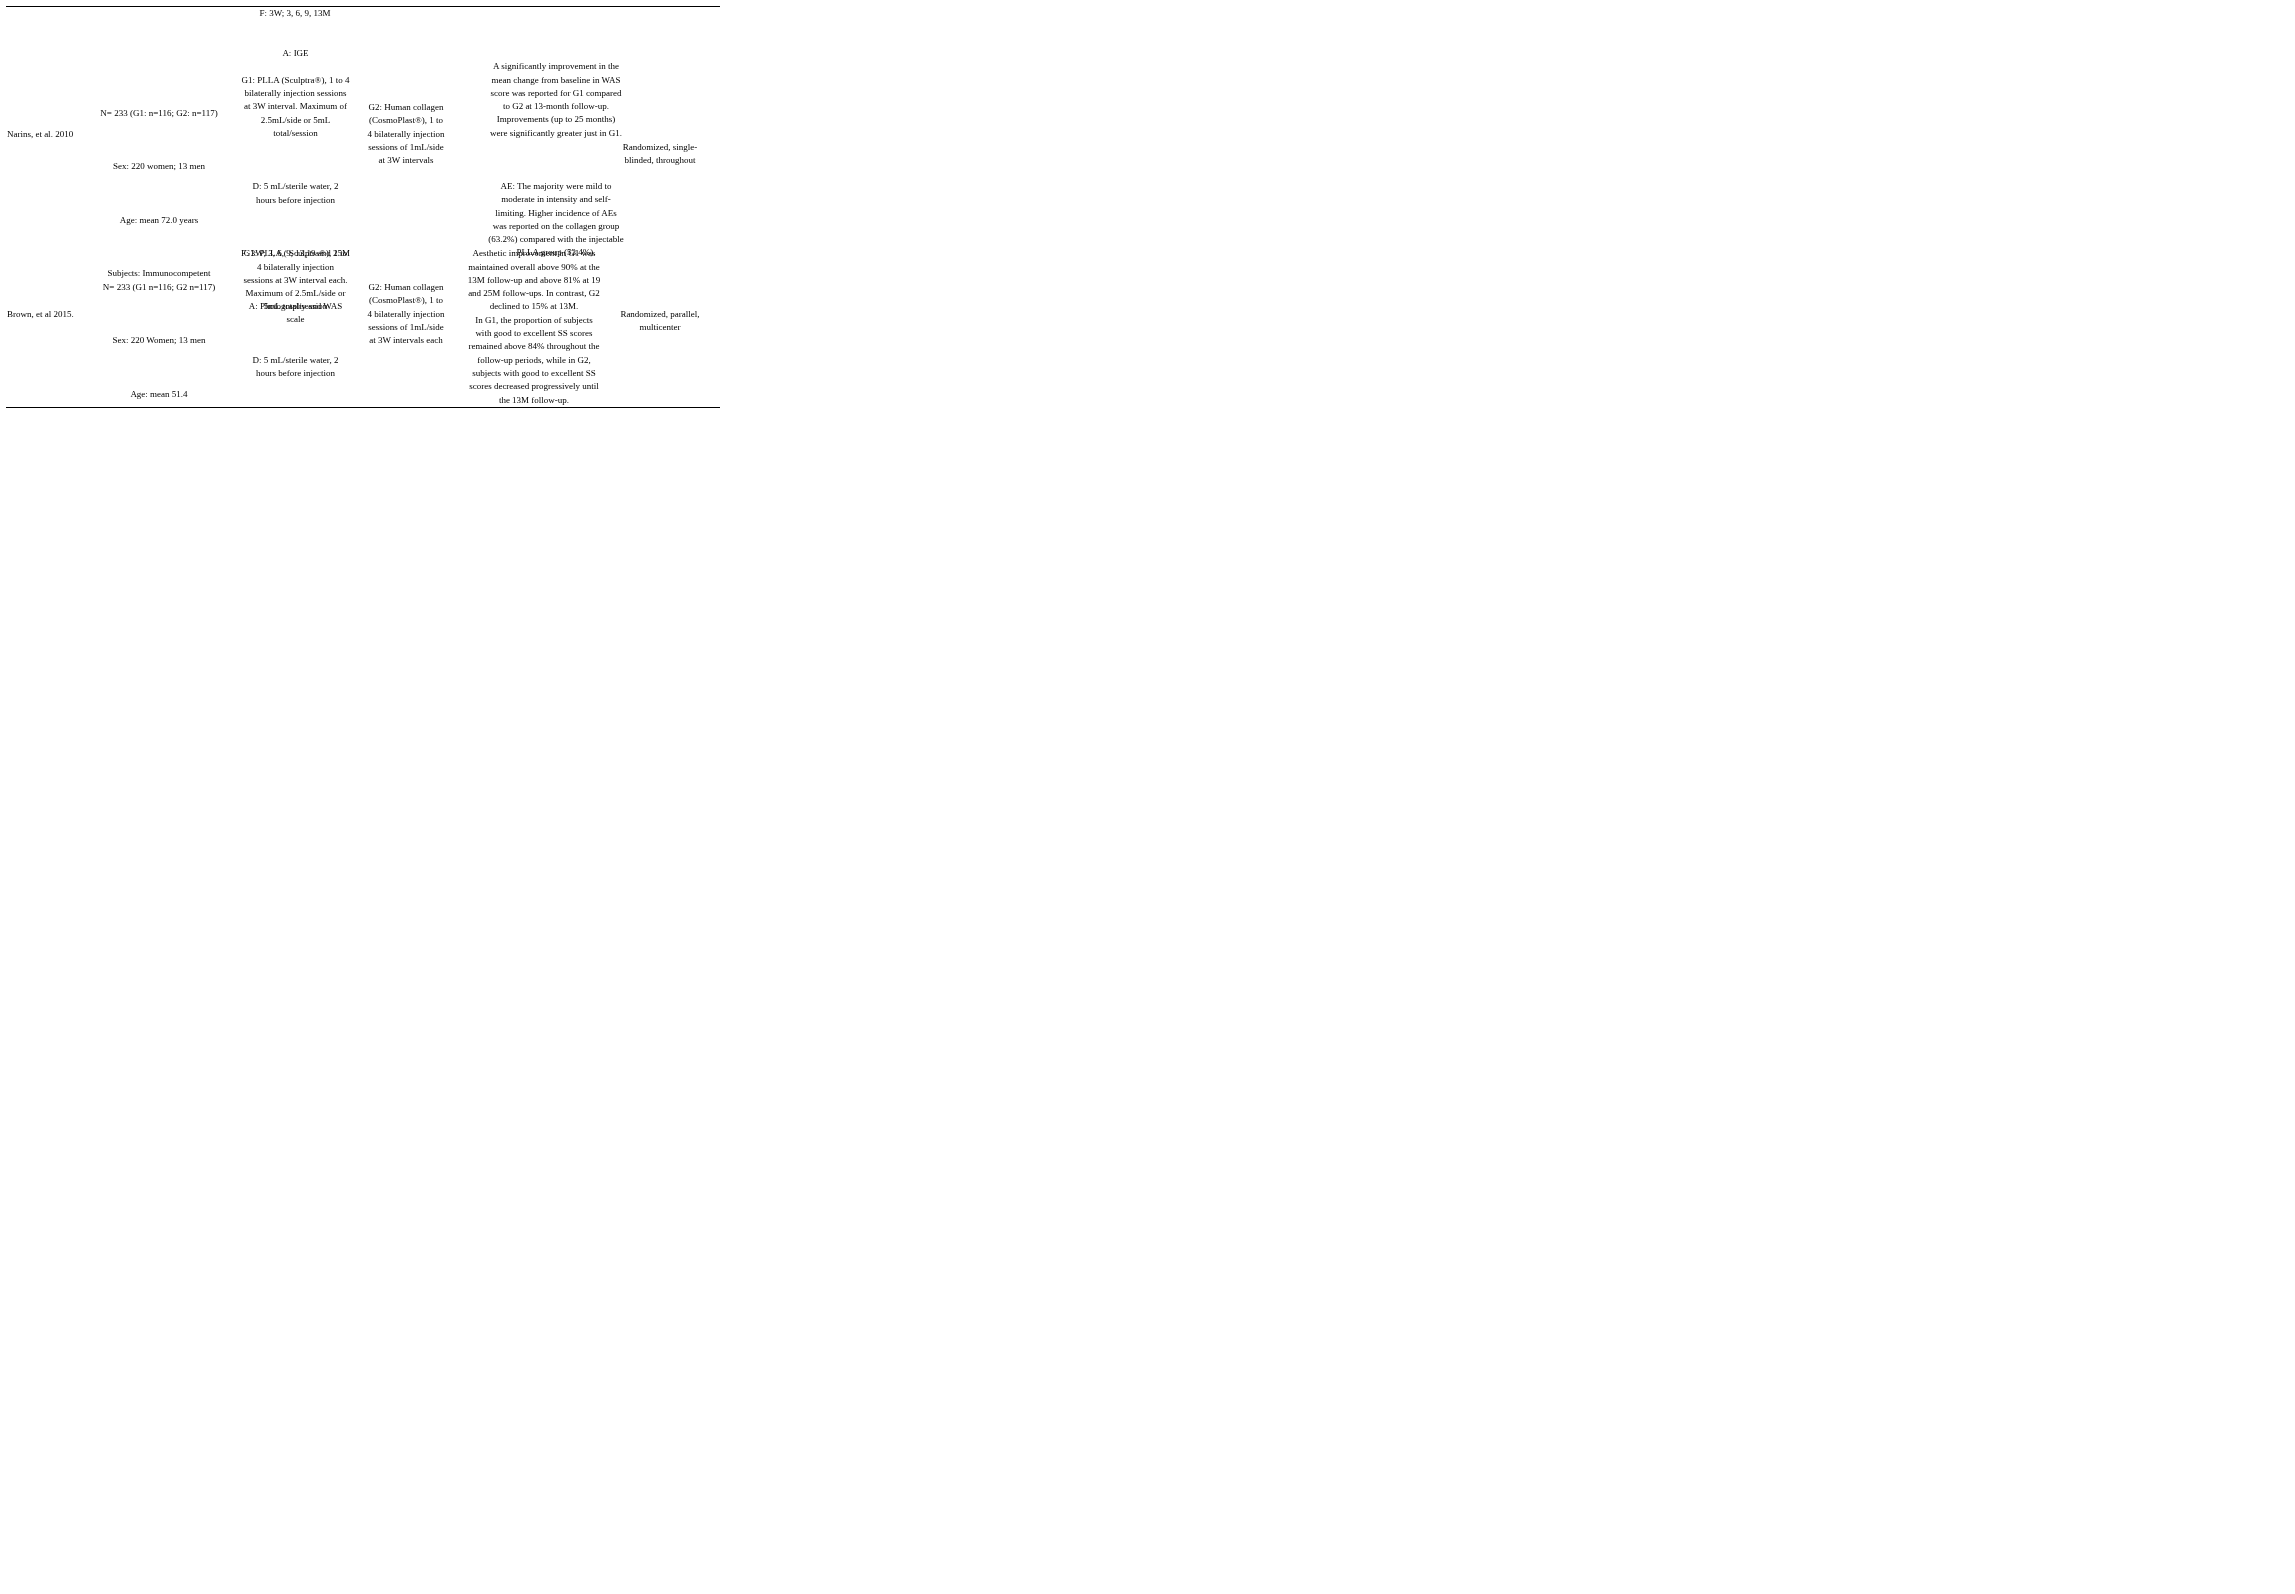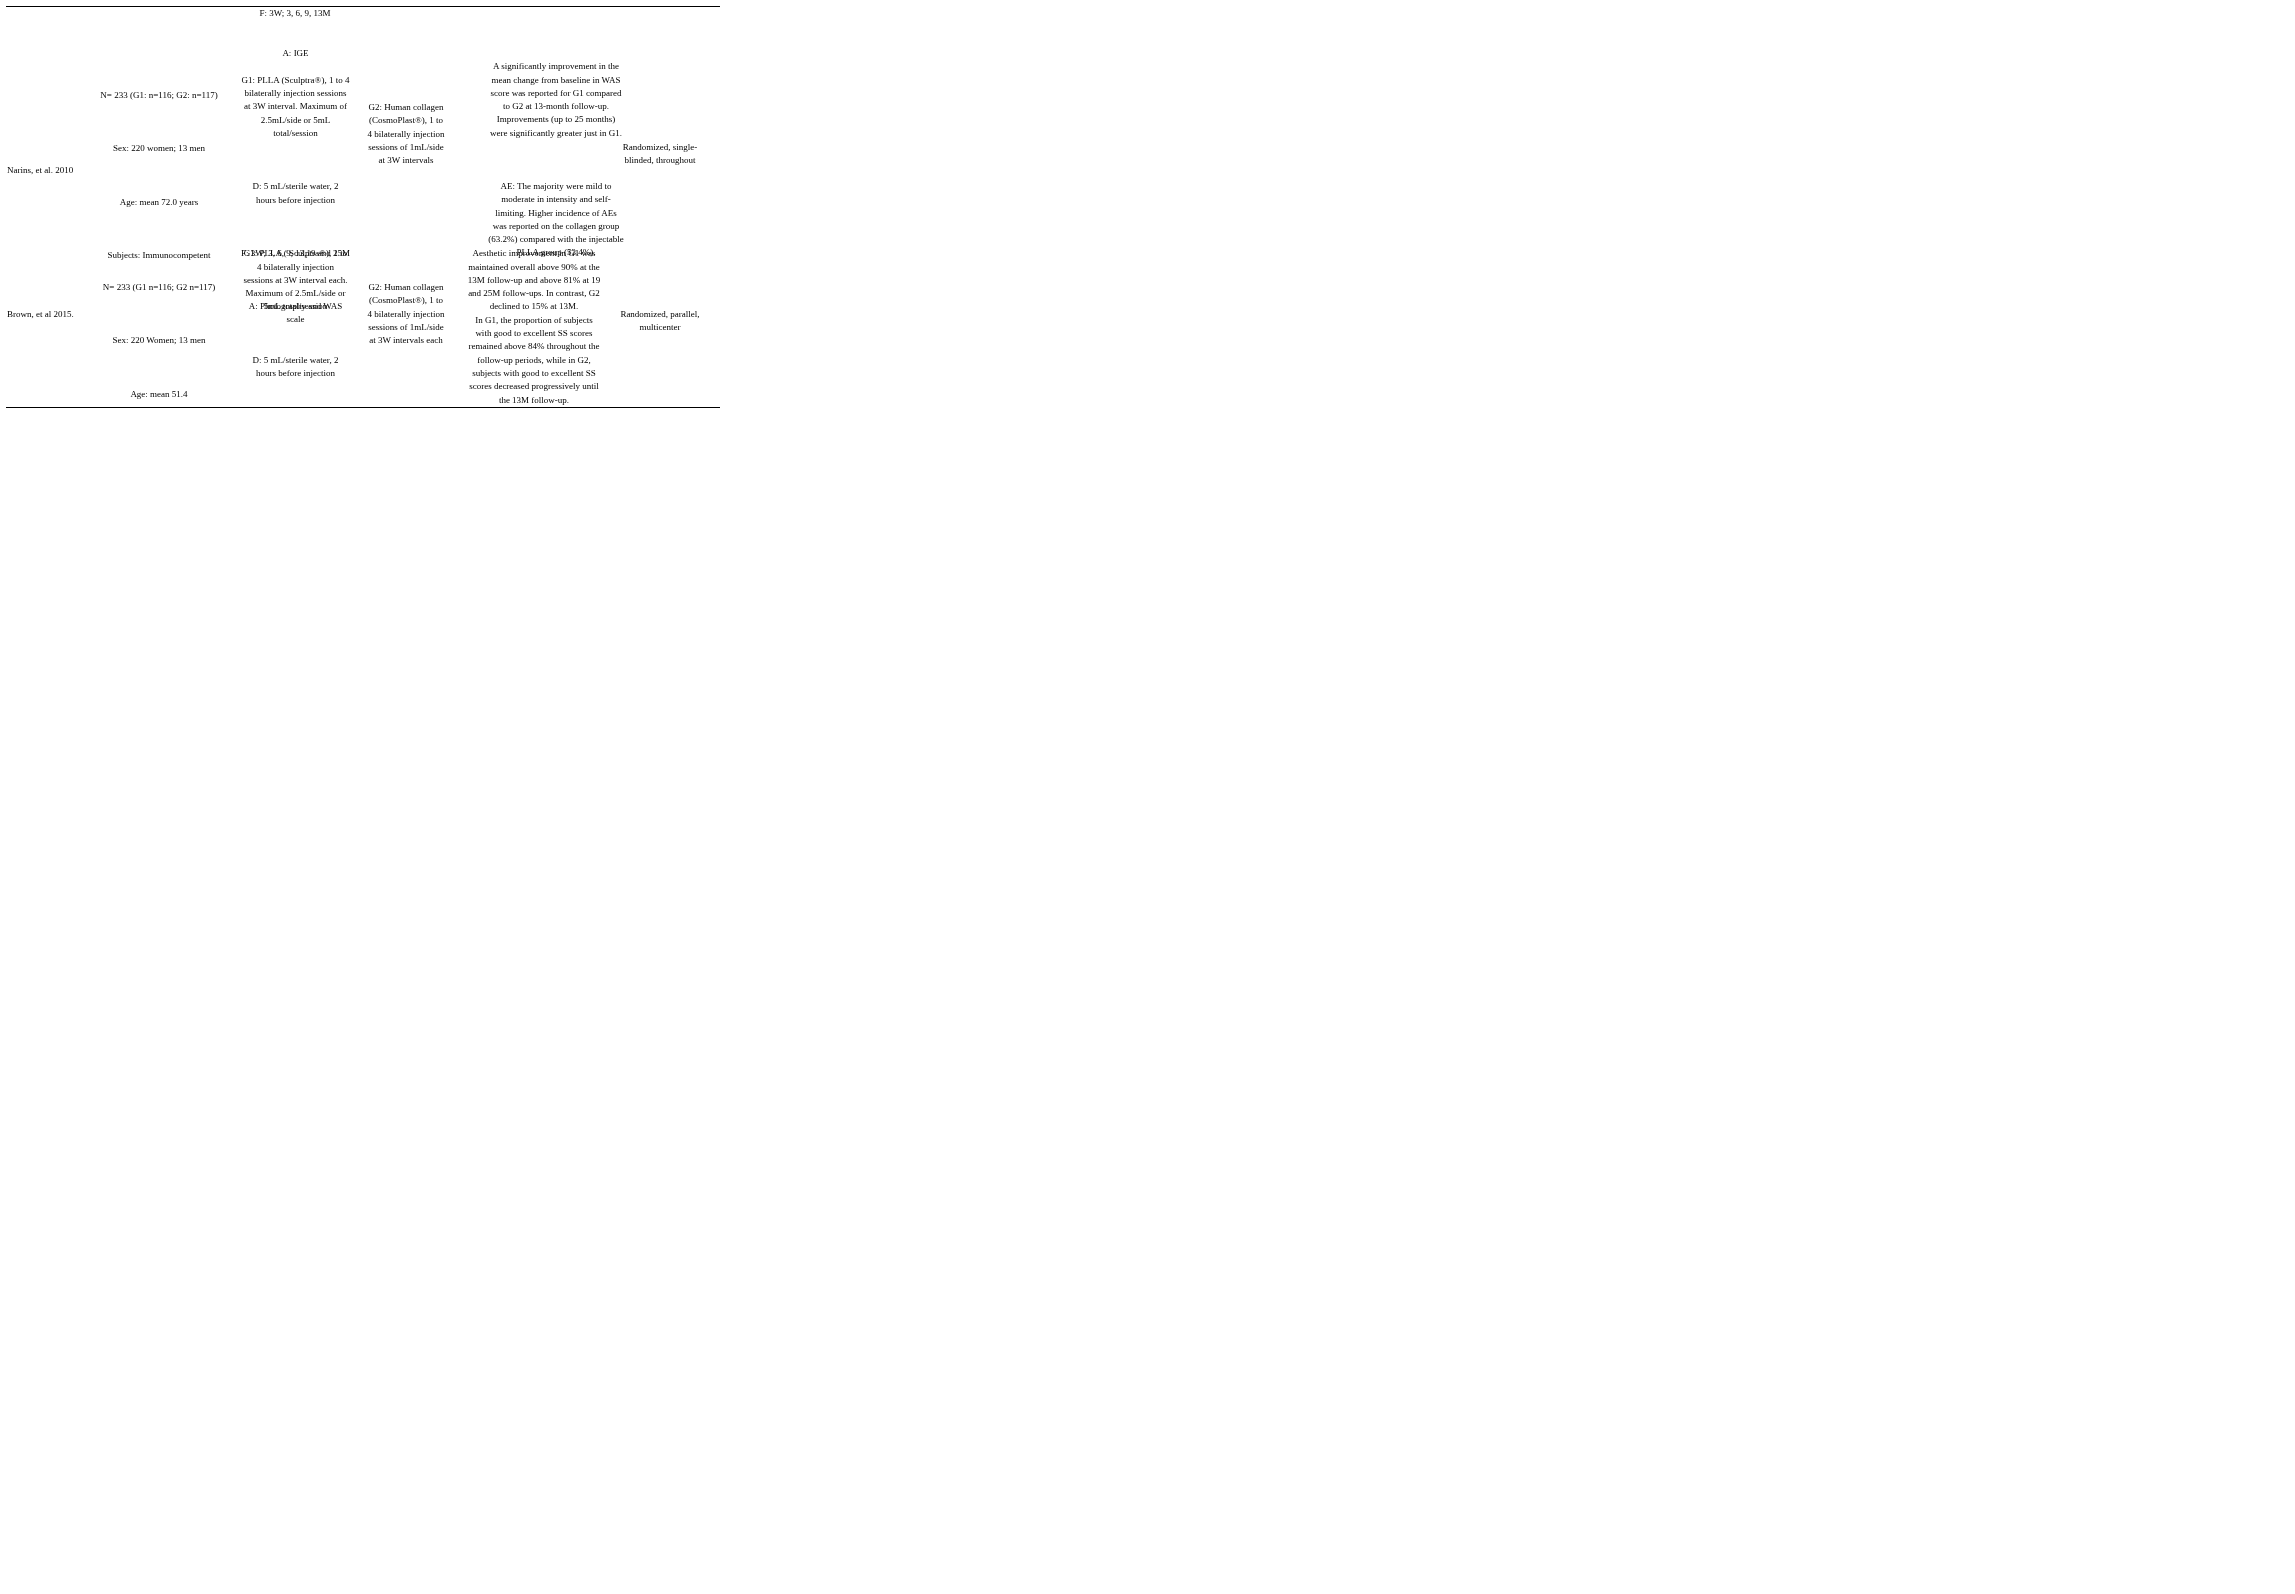--- a/index.html
+++ b/index.html
@@ -26,23 +26,23 @@
     .gap { height: 13.3px; }
   </style>
 </head>
 <body>
 
 <div class="rule top"></div>
 
 <div class="cell" style="left:232px; width:126px; top:7.3px;">F: 3W; 3, 6, 9, 13M</div>
 
 <div>
-  <div class="cell left" style="left:6.9px; top:128px;margin-top:36px;">Narins, et al. 2010</div>
+  <div class="cell left" style="left:6.9px; top:128px;">Narins, et al. 2010</div>
 
-  <div class="cell" style="left:83px; width:152px; top:76px;">
+  <div class="cell" style="left:83px; width:152px; top:94px;">
     <div>N= 233 (G1: n=116; G2: n=117)</div>
     <div class="gap"></div>
     <div>Sex: 220 women; 13 men</div>
     <div class="gap"></div>
     <div>Age: mean 72.0 years</div>
     <div class="gap"></div>
     <div>Subjects: Immunocompetent</div>
   </div>
 
   <div class="cell" style="left:230px; width:131px; top:34px;">

